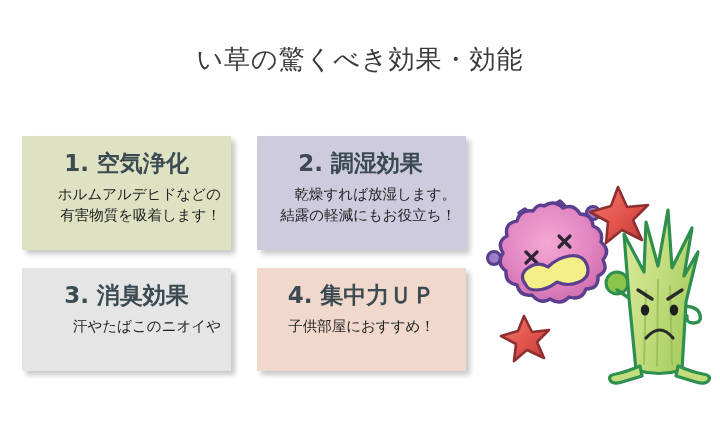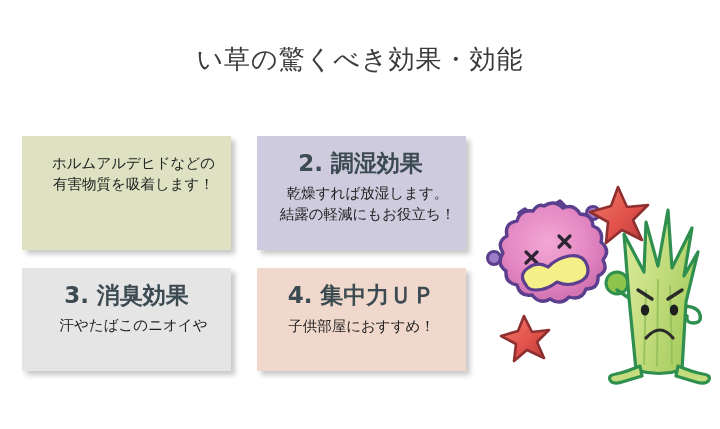--- a/index.html
+++ b/index.html
@@ -66,21 +66,21 @@
     letter-spacing: 0px;
     white-space: nowrap;
   }
   .card-body {
     margin-top: 6px;
     font-family: "DejaVu Sans", "Liberation Sans", sans-serif;
     font-size: 14.5px;
     line-height: 21px;
     color: #222222;
   }
-  .card-body.left  { text-align: center; padding-left: 14px; font-family: Liberation Mono, monospace; }
+  .card-body.left  { text-align: right; padding-left: 14px; }
   .card-body.center{ text-align: center; }
   .card-body .line { display: block; white-space: nowrap; }
 
   
   .illustration {
     position: absolute;
     left: 486px;
     top: 180px;
     width: 228px;
     height: 205px;
@@ -90,20 +90,21 @@
 </head>
 <body>
 
 <div class="page-title">い草の驚くべき効果・効能</div>
 
 <div class="cards">
 
   <div class="card-row">
 
     <div class="card card-1">
+      <div class="card-heading">1.  空気浄化</div>
       <div class="card-body left">
         <span class="line">ホルムアルデヒドなどの</span>
         <span class="line">有害物質を吸着します！</span>
       </div>
     </div>
 
     <div class="card card-2">
       <div class="card-heading">2.  調湿効果</div>
       <div class="card-body left">
         <span class="line">乾燥すれば放湿します。</span>

